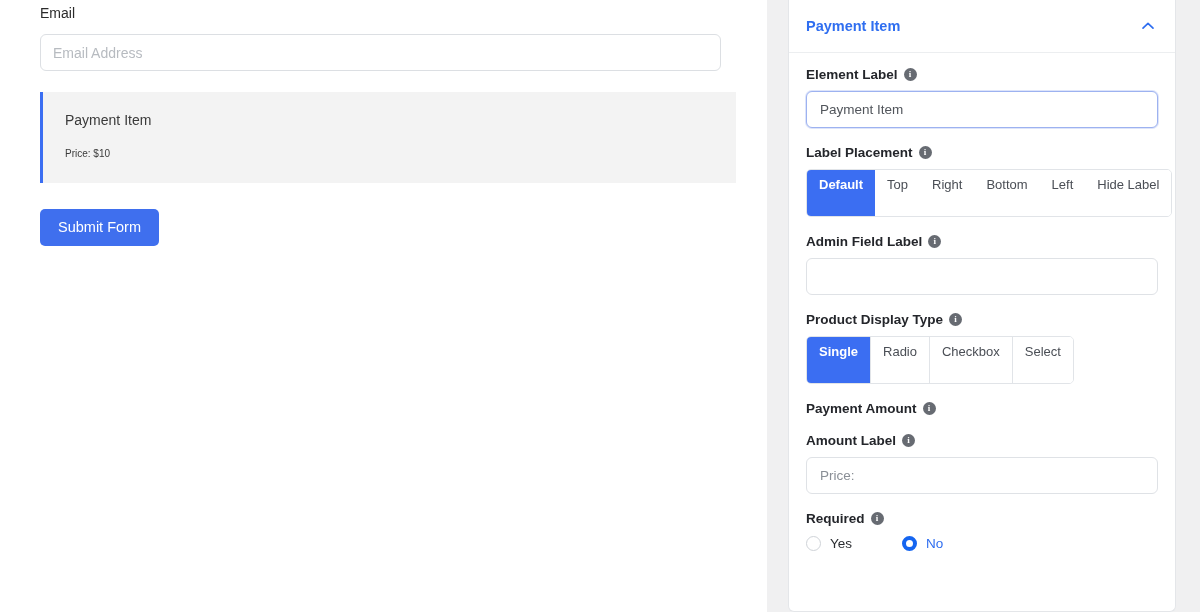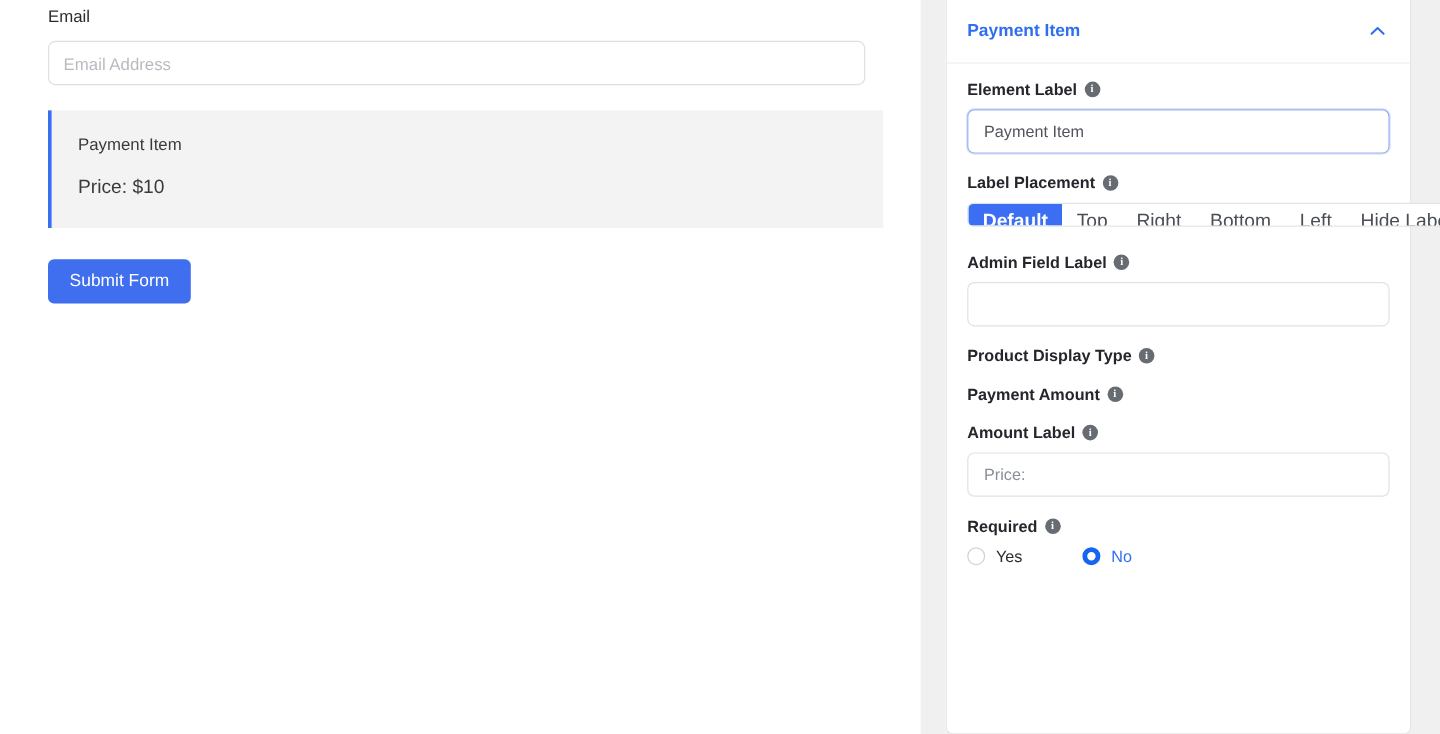--- a/index.html
+++ b/index.html
@@ -54,21 +54,21 @@
     background: #f3f3f3;
     border-left: 3px solid #3b6ef2;
     padding: 20px 22px 24px 22px;
   }
   .payment-block .pb-title {
     font-size: 14px;
     color: #3a3a3a;
     margin-bottom: 20px;
   }
   .payment-block .pb-price {
-    font-size: 16px;
+    font-size: 10px;
     color: #3a3a3a;
   }
 
   .submit-btn {
     margin-top: 26px;
     display: inline-block;
     background: #3f6fee;
     color: #ffffff;
     border: none;
     border-radius: 5px;
@@ -173,24 +173,24 @@
 
   
   .btn-group {
     display: inline-flex;
     border: 1px solid #e1e4e8;
     border-radius: 5px;
     overflow: hidden;
     background: #ffffff;
   }
   .btn-group .seg {
-    font-size: 16px;
+    font-size: 13px;
     color: #4a4e55;
     padding: 0 12px;
-    height: 18px;
+    height: 46px;
     line-height: 29px;
     background: #ffffff;
     cursor: pointer;
     white-space: nowrap;
   }
   .btn-group.divided .seg + .seg { border-left: 1px solid #e1e4e8; }
   .btn-group .seg.active {
     background: #3b6ef2;
     color: #ffffff;
     font-weight: bold;
@@ -291,20 +291,26 @@
             <span>Admin Field Label</span>
             <span class="info-icon">i</span>
           </div>
           <input class="panel-input" type="text" value="" style="">
         </div>
 
         <div class="setting-group">
           <div class="setting-label">
             <span>Product Display Type</span>
             <span class="info-icon">i</span>
+          </div>
+          <div class="btn-group divided">
+            <span class="seg active">Single</span>
+            <span class="seg">Radio</span>
+            <span class="seg">Checkbox</span>
+            <span class="seg">Select</span>
           </div>
         </div>
 
         <div class="setting-group">
           <div class="setting-label">
             <span>Payment Amount</span>
             <span class="info-icon">i</span>
           </div>
         </div>
 

